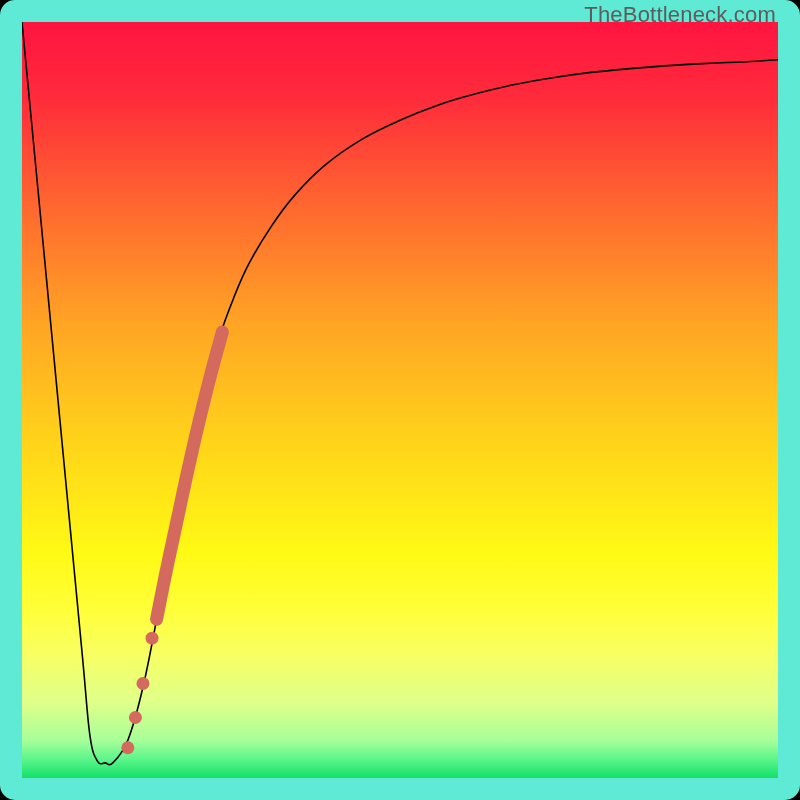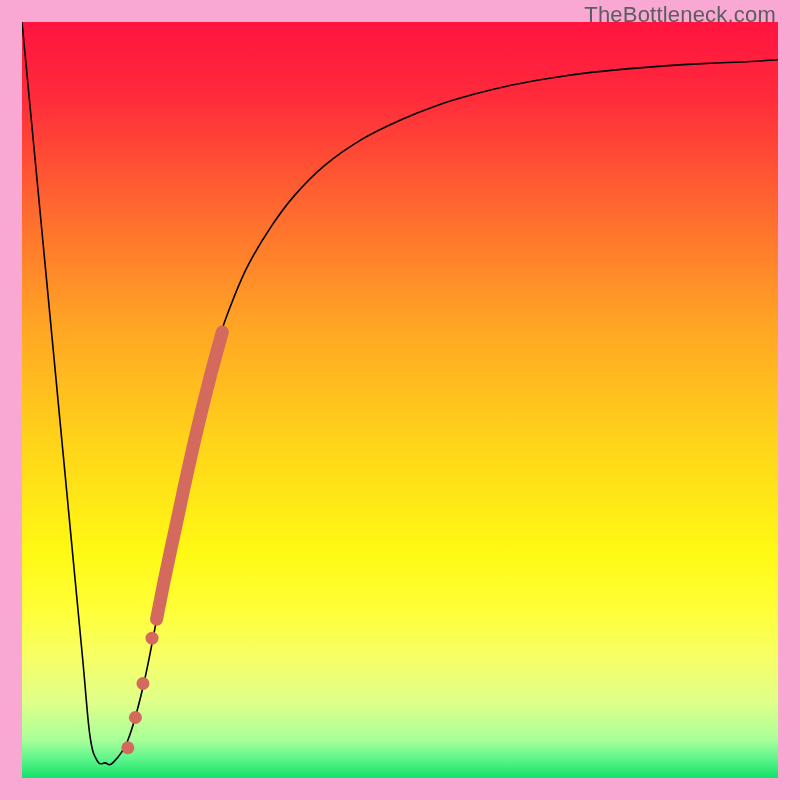--- a/index.html
+++ b/index.html
@@ -8,21 +8,22 @@
     width: 800px;
     height: 800px;
     overflow: hidden;
     background: #000;
     font-family: Arial, Helvetica, sans-serif;
   }
   .frame {
     position: relative;
     width: 800px;
     height: 800px;
-    background: #f9a8d4;
+    background: #5eead4;
+    border-radius: 15px;
   }
   .plot {
     position: absolute;
     left: 22px;
     top: 22px;
     width: 756px;
     height: 756px;
     overflow: hidden;
   }
   .watermark {

